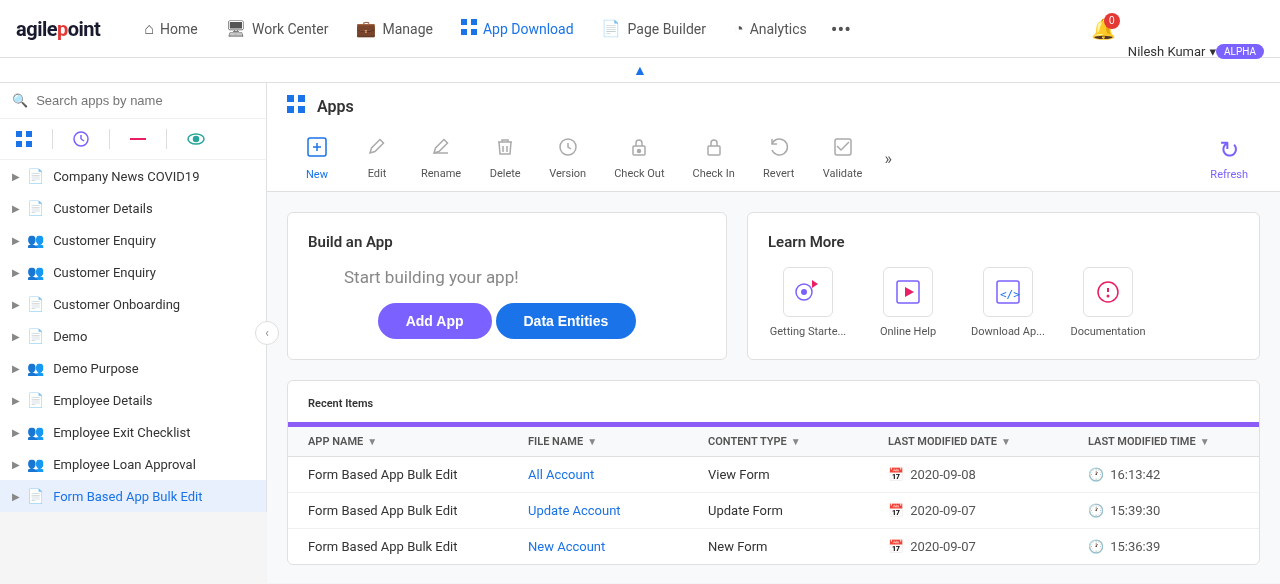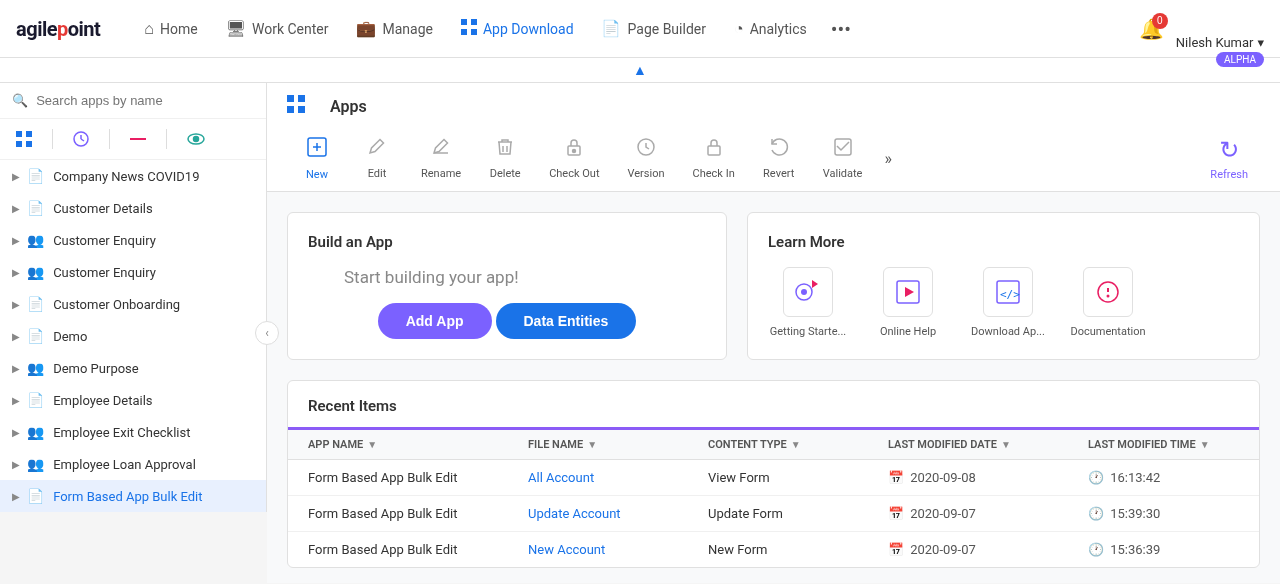--- a/index.html
+++ b/index.html
@@ -62,21 +62,21 @@
       background: #e53935;
       color: white;
       border-radius: 50%;
       width: 16px;
       height: 16px;
       font-size: 10px;
       display: flex;
       align-items: center;
       justify-content: center;
     }
-    .user-info { display: flex; flex-direction: column; align-items: flex-end; cursor: pointer; margin-top: 44px; }
+    .user-info { display: flex; align-items: flex-end; cursor: pointer; margin-top: 44px; }
     .user-name { font-size: 13px; color: #333; display: flex; align-items: center; gap: 4px; }
     .user-badge { background: #7b61ff; color: white; font-size: 10px; padding: 2px 8px; border-radius: 10px; margin-top: 2px; }
 
     
     .collapse-bar {
       background: #fff;
       display: flex;
       justify-content: center;
       padding: 4px;
       border-bottom: 1px solid #e0e0e0;
@@ -180,21 +180,21 @@
 
     
     .apps-header {
       background: #fff;
       padding: 12px 20px 0;
       border-bottom: 1px solid #e0e0e0;
     }
     .apps-title {
       display: flex;
       align-items: center;
-      gap: 25px;
+      gap: 12px;
       font-size: 16px;
       font-weight: 600;
       margin-bottom: 12px;
       color: #333;
     }
     .apps-grid-icon { color: #1a73e8; font-size: 18px; }
     .toolbar {
       display: flex;
       align-items: center;
       gap: 0;
@@ -298,21 +298,21 @@
       font-size: 22px;
     }
     .learn-item-label { font-size: 11px; color: #555; text-align: center; }
 
     
     .recent-section {
       background: #fff;
       border: 1px solid #e0e0e0;
       border-radius: 6px;
     }
-    .recent-title { font-size: 15px; font-weight: 600; padding: 16px 20px 12px; border-bottom: 3px solid #8b5cf6; }
+    .recent-title { font-size: 11px; font-weight: 600; padding: 16px 20px 12px; border-bottom: 5px solid #8b5cf6; }
     .table-header {
       display: grid;
       grid-template-columns: 220px 180px 180px 200px 180px;
       padding: 8px 20px;
       background: #f8f9fa;
       border-bottom: 1px solid #e0e0e0;
     }
     .th {
       font-size: 11px;
       font-weight: 600;
@@ -553,35 +553,35 @@
           <span class="toolbar-icon">
             <svg width="22" height="22" viewBox="0 0 22 22" fill="none" stroke="#aaa" stroke-width="1.5">
                 <path d="M4 6h14M8 6V4h6v2M9 10v6M13 10v6M5 6l1 12h10l1-12"></path>
               </svg>
           </span>
           <span class="toolbar-label">Delete</span>
         </div>
         <div class="toolbar-item">
           <span class="toolbar-icon">
             <svg width="22" height="22" viewBox="0 0 22 22" fill="none" stroke="#aaa" stroke-width="1.5">
+                <circle cx="11" cy="11" r="8"></circle>
+                <polyline points="11,7 11,11 14,13"></polyline>
+              </svg>
+          </span>
+          <span class="toolbar-label">Version</span>
+        </div>
+        <div class="toolbar-item">
+          <span class="toolbar-icon">
+            <svg width="22" height="22" viewBox="0 0 22 22" fill="none" stroke="#aaa" stroke-width="1.5">
                 <rect x="5" y="10" width="12" height="9" rx="1"></rect>
                 <path d="M8 10V7a3 3 0 016 0v3"></path>
                 <circle cx="11" cy="15" r="1.5" fill="#aaa"></circle>
               </svg>
           </span>
           <span class="toolbar-label">Check Out</span>
-        </div>
-        <div class="toolbar-item">
-          <span class="toolbar-icon">
-            <svg width="22" height="22" viewBox="0 0 22 22" fill="none" stroke="#aaa" stroke-width="1.5">
-                <circle cx="11" cy="11" r="8"></circle>
-                <polyline points="11,7 11,11 14,13"></polyline>
-              </svg>
-          </span>
-          <span class="toolbar-label">Version</span>
         </div>
         <div class="toolbar-item">
           <span class="toolbar-icon">
             <svg width="22" height="22" viewBox="0 0 22 22" fill="none" stroke="#aaa" stroke-width="1.5">
                 <rect x="5" y="10" width="12" height="9" rx="1"></rect>
                 <path d="M8 10V7a3 3 0 016 0v3"></path>
               </svg>
           </span>
           <span class="toolbar-label">Check In</span>
         </div>

